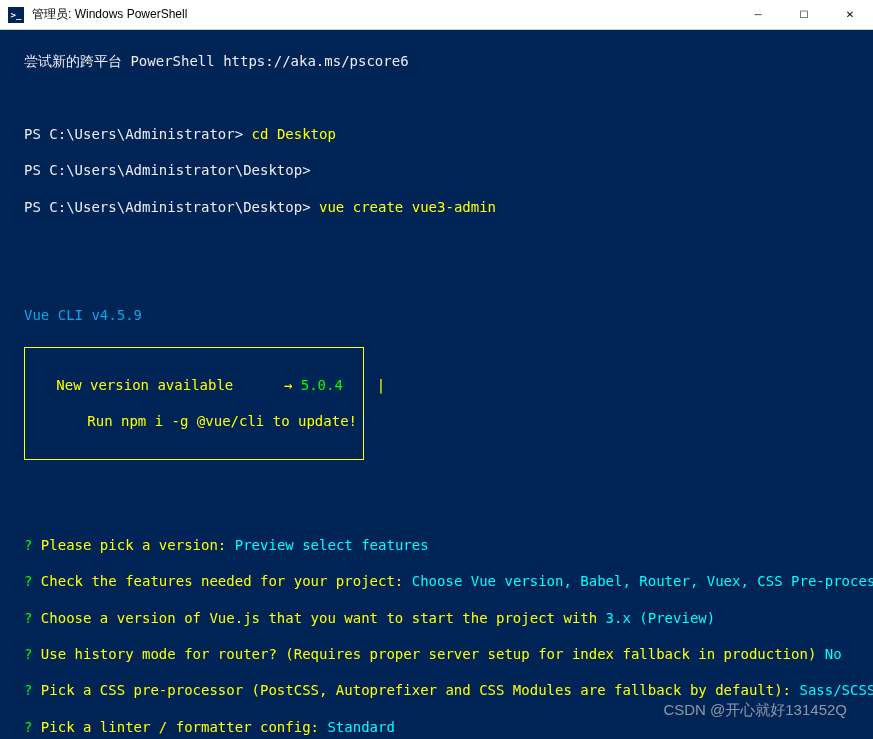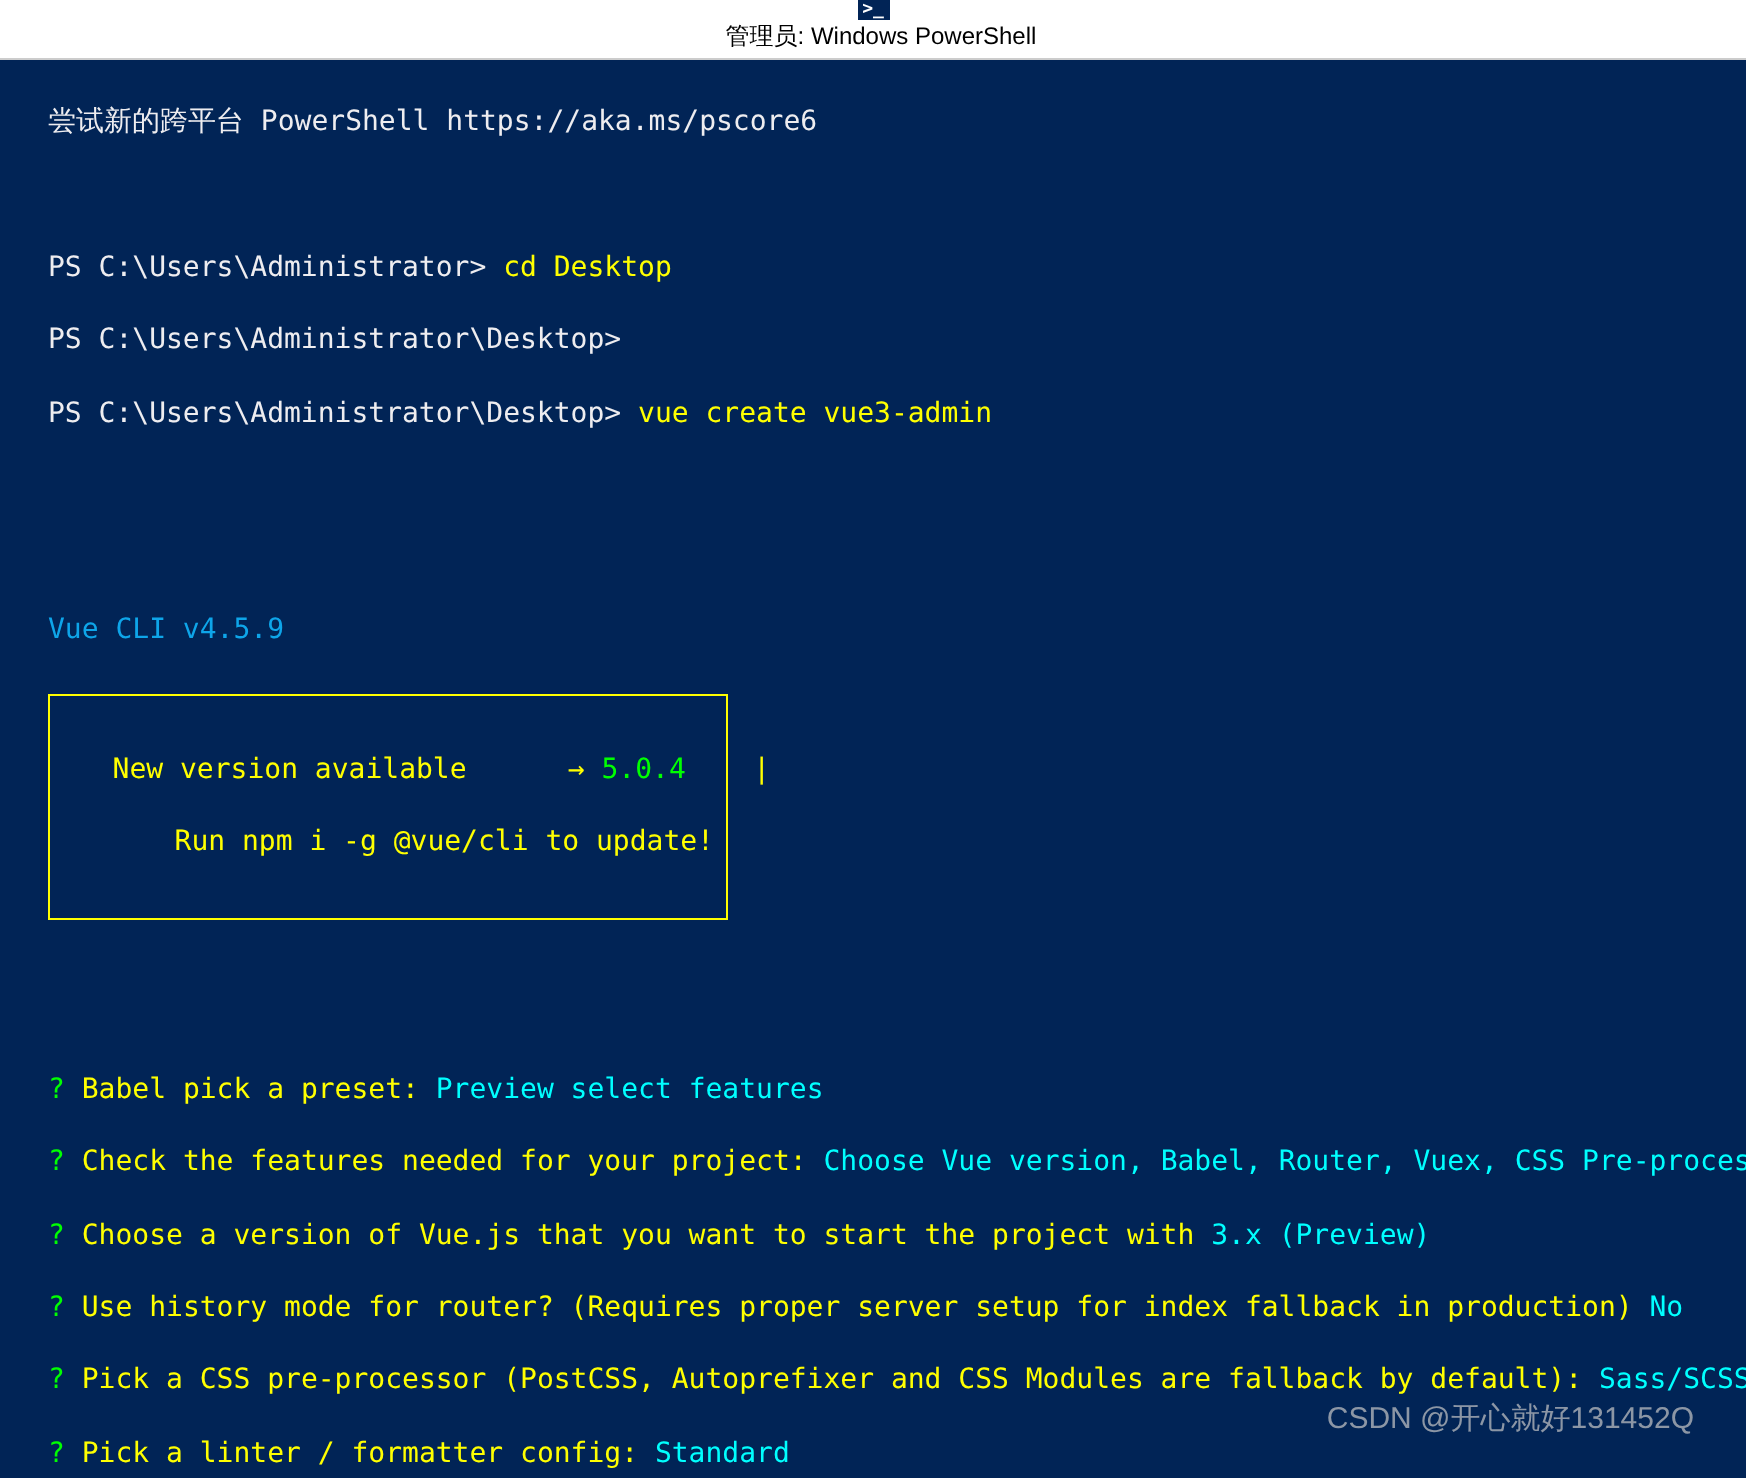--- a/index.html
+++ b/index.html
@@ -1,19 +1,18 @@
 <!DOCTYPE html>
 <html><head>
   <meta charset="utf-8">
   <style>
     * {
       margin: 0;
       padding: 0;
       box-sizing: border-box;
-      flex-direction: column;
     }
     body {
       width: 873px;
       height: 739px;
       background: #fff;
       font-family: "Consolas", "SimSun", monospace;
       font-size: 14px;
       overflow: hidden;
     }
     .titlebar {
@@ -114,21 +113,21 @@
 <div class="line"><span>PS C:\Users\Administrator\Desktop&gt;</span> <span class="yellow">vue create vue3-admin</span></div>
 <div class="line"></div>
 <div class="line"></div>
 <div class="line bluetxt">Vue CLI v4.5.9</div>
 <div class="update-box yellow">
 <div class="line"><span>   New version available  </span>    <span>→</span> <span class="greenbright">5.0.4</span>    <span>|</span></div>
 <div class="line">   Run npm i -g @vue/cli to update!</div>
 </div>
 <div class="line"></div>
 <div class="line"></div>
-<div class="line"><span class="greenbright">?</span><span class="yellow"> Babel pick a preset:</span><span class="cyan"> Preview select features</span></div>
+<div class="line"><span class="greenbright">?</span><span class="yellow"> Please pick a version:</span><span class="cyan"> Preview select features</span></div>
 <div class="line"><span class="greenbright">?</span><span class="yellow"> Check the features needed for your project:</span><span class="cyan"> Choose Vue version, Babel, Router, Vuex, CSS Pre-processors, Linter</span></div>
 <div class="line"><span class="greenbright">?</span><span class="yellow"> Choose a version of Vue.js that you want to start the project with</span><span class="cyan"> 3.x (Preview)</span></div>
 <div class="line"><span class="greenbright">?</span><span class="yellow"> Use history mode for router? (Requires proper server setup for index fallback in production)</span><span class="cyan"> No</span></div>
 <div class="line"><span class="greenbright">?</span><span class="yellow"> Pick a CSS pre-processor (PostCSS, Autoprefixer and CSS Modules are fallback by default):</span><span class="cyan"> Sass/SCSS (with node-sass)</span></div>
 <div class="line"><span class="greenbright">?</span><span class="yellow"> Pick a linter / formatter config:</span><span class="cyan"> Standard</span></div>
 
 
 
 
 

